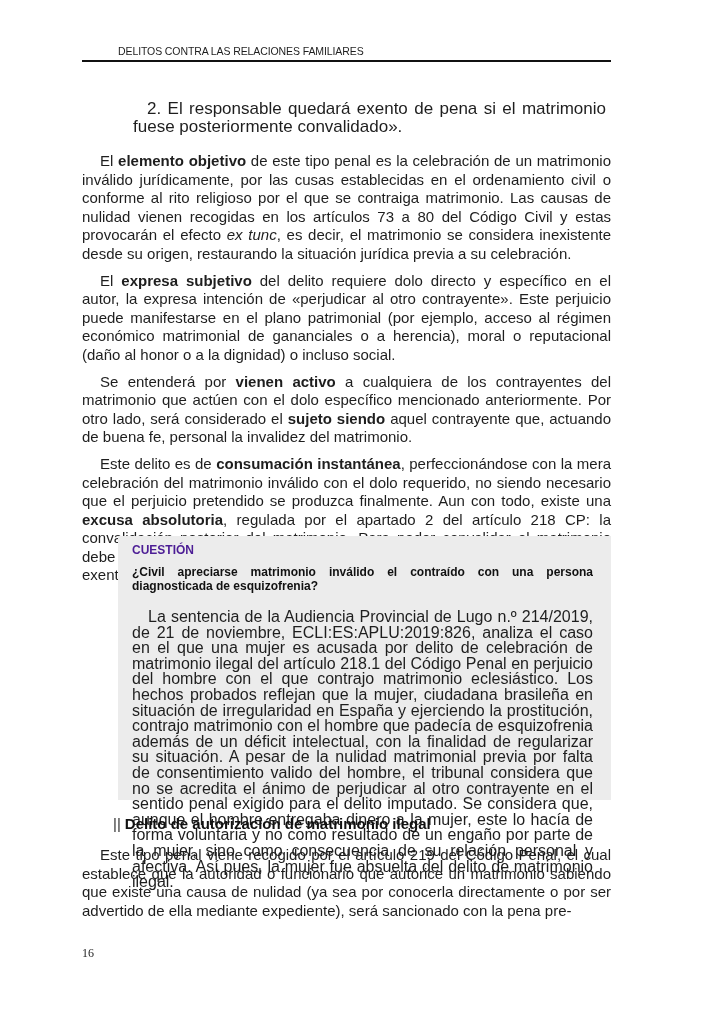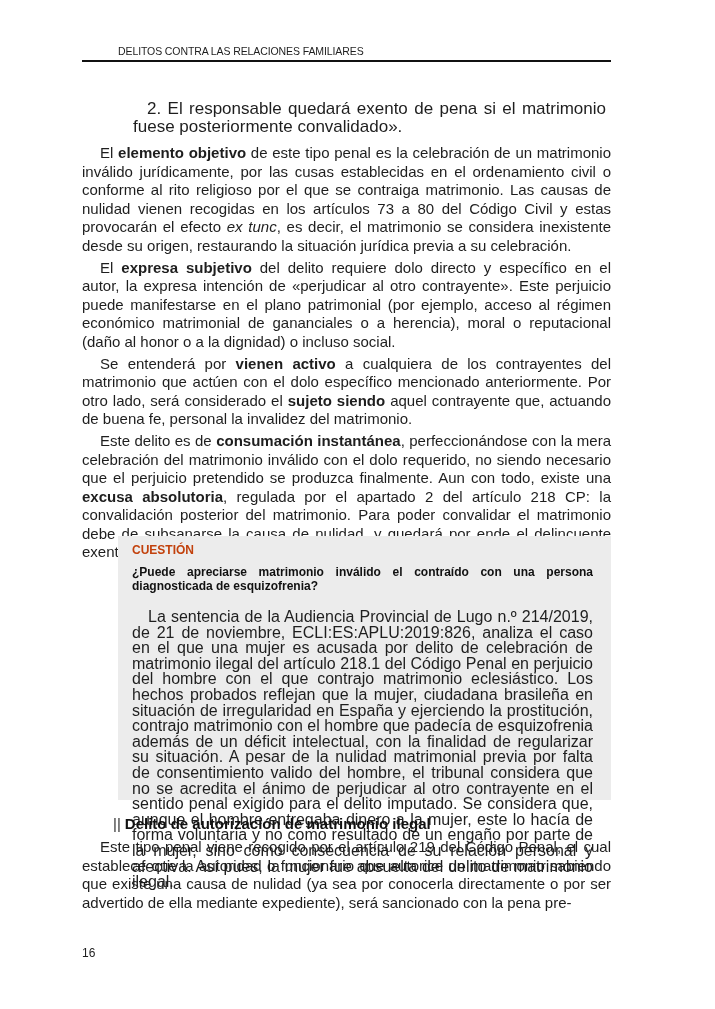--- a/index.html
+++ b/index.html
@@ -46,42 +46,42 @@
     .body {
       position: absolute;
       left: 82px;
       width: 529px;
       font-size: 15px;
       line-height: 18.6px;
       text-align: justify;
       color: #1e1e1e;
     }
     .body p {
-      margin: 0 0 3px 0;
+      margin: 8px 0 3px 0;
       text-indent: 18px;
     }
     .body b { font-weight: bold; }
     .body i { font-style: italic; }
     #main-body { top: 144px; }
 
     .box {
       position: absolute;
       left: 118px;
       top: 536px;
       width: 493px;
       height: 264px;
       background: #ececec;
       box-sizing: border-box;
       padding: 5px 18px 0 14px;
     }
     .box-label {
       font-size: 12px;
       font-weight: bold;
       line-height: 16px;
-      color: #c2410c;
+      color: #4c1d95;
       margin-top: 1px;
     }
     .box-question {
       font-size: 12px;
       font-weight: bold;
       line-height: 14px;
       text-align: justify;
       color: #111;
       margin-top: 7px;
     }
@@ -106,40 +106,41 @@
       color: #333;
       margin-right: 4px;
     }
     #section-body { top: 838px; }
     .page-number {
       position: absolute;
       left: 82px;
       top: 946px;
       font-size: 12px;
       color: #1e1e1e;
+      font-family: Liberation Serif, serif;
     }
   </style>
 </head>
 <body>
 
 <div class="running-header">DELITOS CONTRA LAS RELACIONES FAMILIARES</div>
 <div class="header-rule"></div>
 
 <div class="quote">2. El responsable quedará exento de pena si el matrimonio fuese posteriormente convalidado».</div>
 
 <div class="body" id="main-body">
   <p><span>El </span><b>elemento objetivo</b><span> de este tipo penal es la celebración de un matrimonio inválido jurídicamente, por las cusas establecidas en el ordenamiento civil o conforme al rito religioso por el que se contraiga matrimonio. Las causas de nulidad vienen recogidas en los artículos 73 a 80 del Código Civil y estas provocarán el efecto </span><i>ex tunc</i><span>, es decir, el matrimonio se considera inexistente desde su origen, restaurando la situación jurídica previa a su celebración.</span></p>
   <p><span>El </span><b>expresa subjetivo</b><span> del delito requiere dolo directo y específico en el autor, la expresa intención de «perjudicar al otro contrayente». Este perjuicio puede manifestarse en el plano patrimonial (por ejemplo, acceso al régimen económico matrimonial de gananciales o a herencia), moral o reputacional (daño al honor o a la dignidad) o incluso social.</span></p>
   <p><span>Se entenderá por </span><b>vienen activo</b><span> a cualquiera de los contrayentes del matrimonio que actúen con el dolo específico mencionado anteriormente. Por otro lado, será considerado el </span><b>sujeto siendo</b><span> aquel contrayente que, actuando de buena fe, personal la invalidez del matrimonio.</span></p>
   <p><span>Este delito es de </span><b>consumación instantánea</b><span>, perfeccionándose con la mera celebración del matrimonio inválido con el dolo requerido, no siendo necesario que el perjuicio pretendido se produzca finalmente. Aun con todo, existe una </span><b>excusa absolutoria</b><span>, regulada por el apartado 2 del artículo 218 CP: la convalidación posterior del matrimonio. Para poder convalidar el matrimonio debe de subsanarse la causa de nulidad, y quedará por ende el delincuente exento de la pena.</span></p>
 </div>
 
 <div class="box">
   <div class="box-label">CUESTIÓN</div>
-  <div class="box-question">¿Puede apreciarse matrimonio inválido el contraído con una persona diagnosticada de esquizofrenia?</div>
+  <div class="box-question">¿Civil apreciarse matrimonio inválido el contraído con una persona diagnosticada de esquizofrenia?</div>
   <div class="box-text">La sentencia de la Audiencia Provincial de Lugo n.º 214/2019, de 21 de noviembre, ECLI:ES:APLU:2019:826, analiza el caso en el que una mujer es acusada por delito de celebración de matrimonio ilegal del artículo 218.1 del Código Penal en perjuicio del hombre con el que contrajo matrimonio eclesiástico. Los hechos probados reflejan que la mujer, ciudadana brasileña en situación de irregularidad en España y ejerciendo la prostitución, contrajo matrimonio con el hombre que padecía de esquizofrenia además de un déficit intelectual, con la finalidad de regularizar su situación. A pesar de la nulidad matrimonial previa por falta de consentimiento valido del hombre, el tribunal considera que no se acredita el ánimo de perjudicar al otro contrayente en el sentido penal exigido para el delito imputado. Se considera que, aunque el hombre entregaba dinero a la mujer, este lo hacía de forma voluntaria y no como resultado de un engaño por parte de la mujer, sino como consecuencia de su relación personal y afectiva. Así pues, la mujer fue absuelta del delito de matrimonio ilegal.</div>
 </div>
 
 <div class="section-heading">
   <span class="bars">||</span><span>Delito de autorización de matrimonio ilegal</span>
 </div>
 
 <div class="body" id="section-body">
   <p>Este tipo penal viene recogido por el artículo 219 del Código Penal, el cual establece que la autoridad o funcionario que autorice un matrimonio sabiendo que existe una causa de nulidad (ya sea por conocerla directamente o por ser advertido de ella mediante expediente), será sancionado con la pena pre-</p>
 </div>

